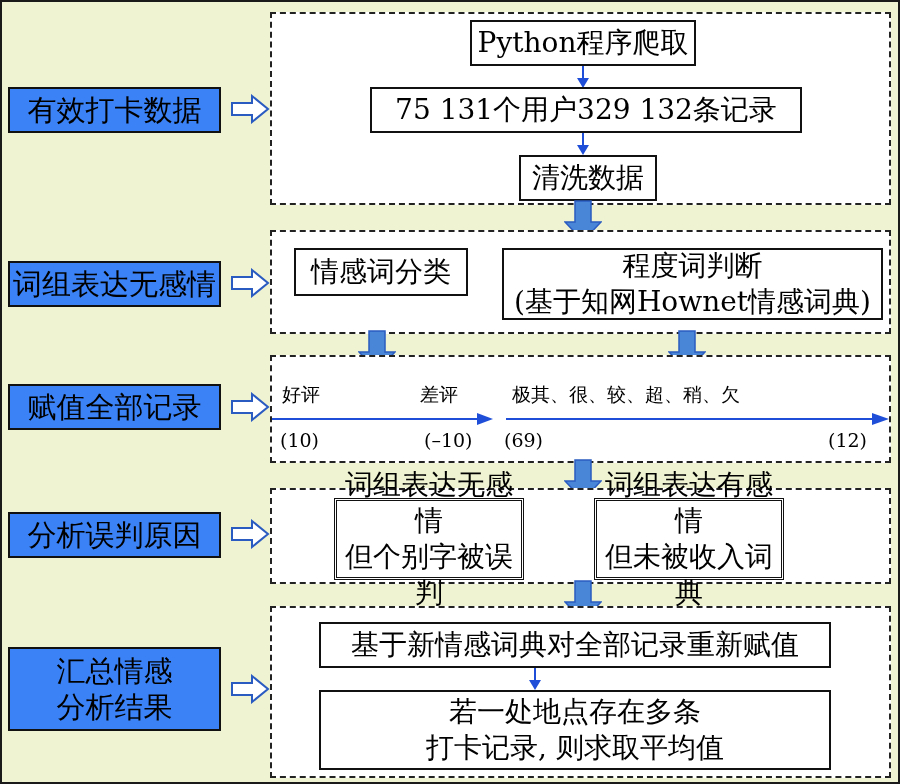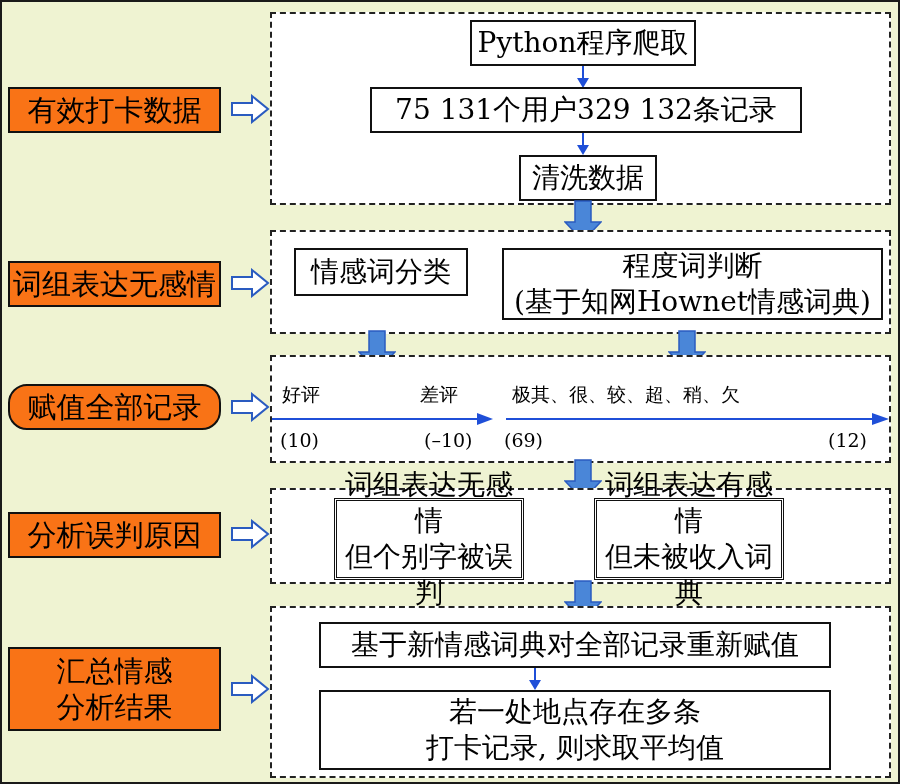--- a/index.html
+++ b/index.html
@@ -5,21 +5,21 @@
   html, body { margin: 0; padding: 0; }
   body { width: 900px; height: 784px; overflow: hidden; background: #ffffff; }
   #canvas {
     position: absolute; left: 0; top: 0; width: 896px; height: 780px;
     background: #eff3d2; border: 2px solid #1a1a1a;
     font-family: "DejaVu Serif", "Liberation Serif", serif;
     color: #000;
   }
   .stage-label {
     position: absolute; left: 6px; width: 213px;
-    background: #f97316; border: 2px solid #111;
+    background: #3b82f6; border: 2px solid #111;
     box-sizing: border-box;
     display: flex; align-items: center; justify-content: center;
     font-size: 29px; text-align: center; line-height: 36px;
     white-space: pre-line;
   }
   .panel {
     position: absolute; left: 268px; width: 621px;
     background: #fff; border: 2px dashed #222; box-sizing: border-box;
   }
   .box {
@@ -34,21 +34,21 @@
   .scale-text { position: absolute; font-size: 19px; line-height: 30px; white-space: nowrap; }
   .scale-line { position: absolute; height: 14px; }
 </style>
 </head>
 <body>
 
 <div id="canvas">
 
   <div class="stage-label" style="top:85px;height:46px;">有效打卡数据</div>
   <div class="stage-label" style="top:259px;height:46px;">词组表达无感情</div>
-  <div class="stage-label" style="top:382px;height:46px;border-radius:19px;">赋值全部记录</div>
+  <div class="stage-label" style="top:382px;height:46px;">赋值全部记录</div>
   <div class="stage-label" style="top:510px;height:46px;">分析误判原因</div>
   <div class="stage-label" style="top:645px;height:84px;">汇总情感
 分析结果</div>
 
   <svg class="hollow-arrow" style="top:92px;" viewBox="0 0 40 30">
       <path d="M2 9 H22 V2 L38 15 L22 28 V21 H2 Z" fill="#fff" stroke="#2a5bc0" stroke-width="2"></path>
     </svg>
   <svg class="hollow-arrow" style="top:266px;" viewBox="0 0 40 30">
       <path d="M2 9 H22 V2 L38 15 L22 28 V21 H2 Z" fill="#fff" stroke="#2a5bc0" stroke-width="2"></path>
     </svg>

